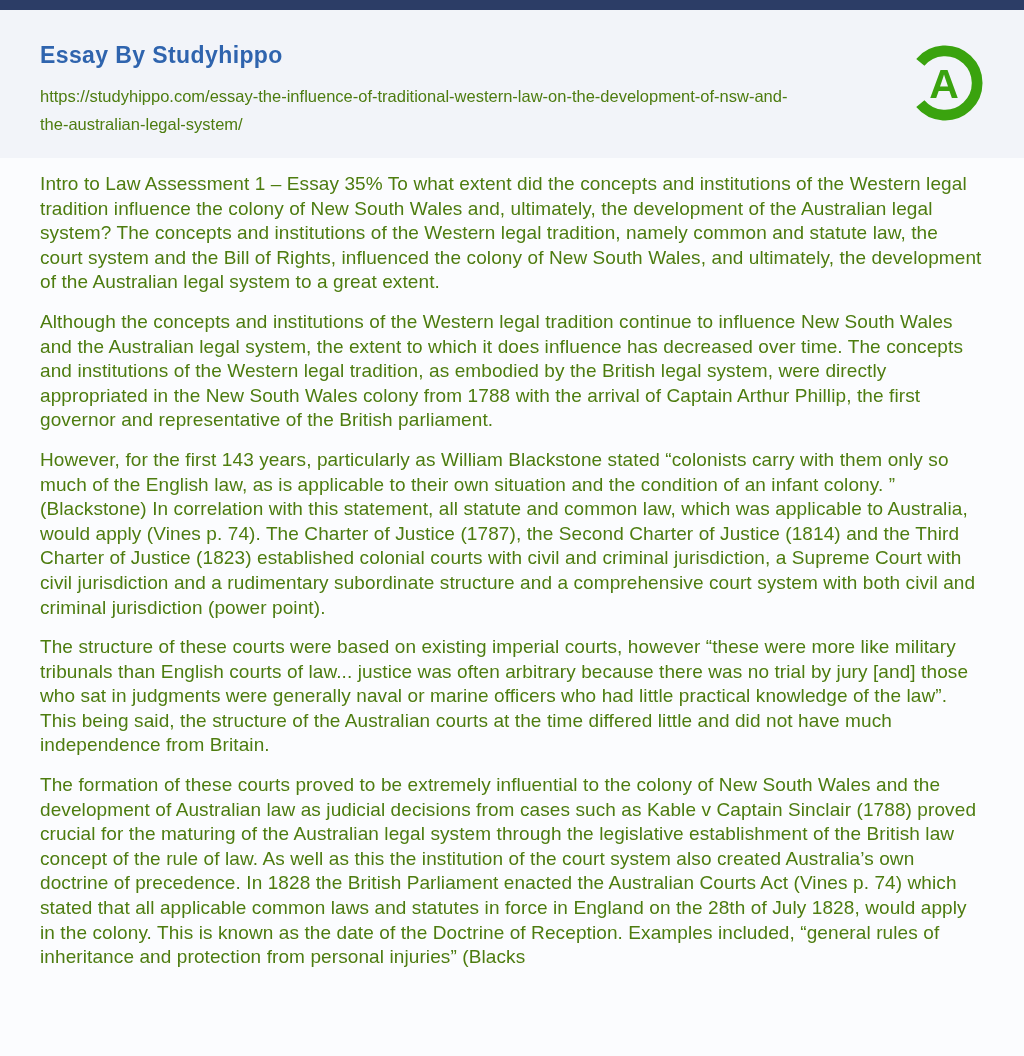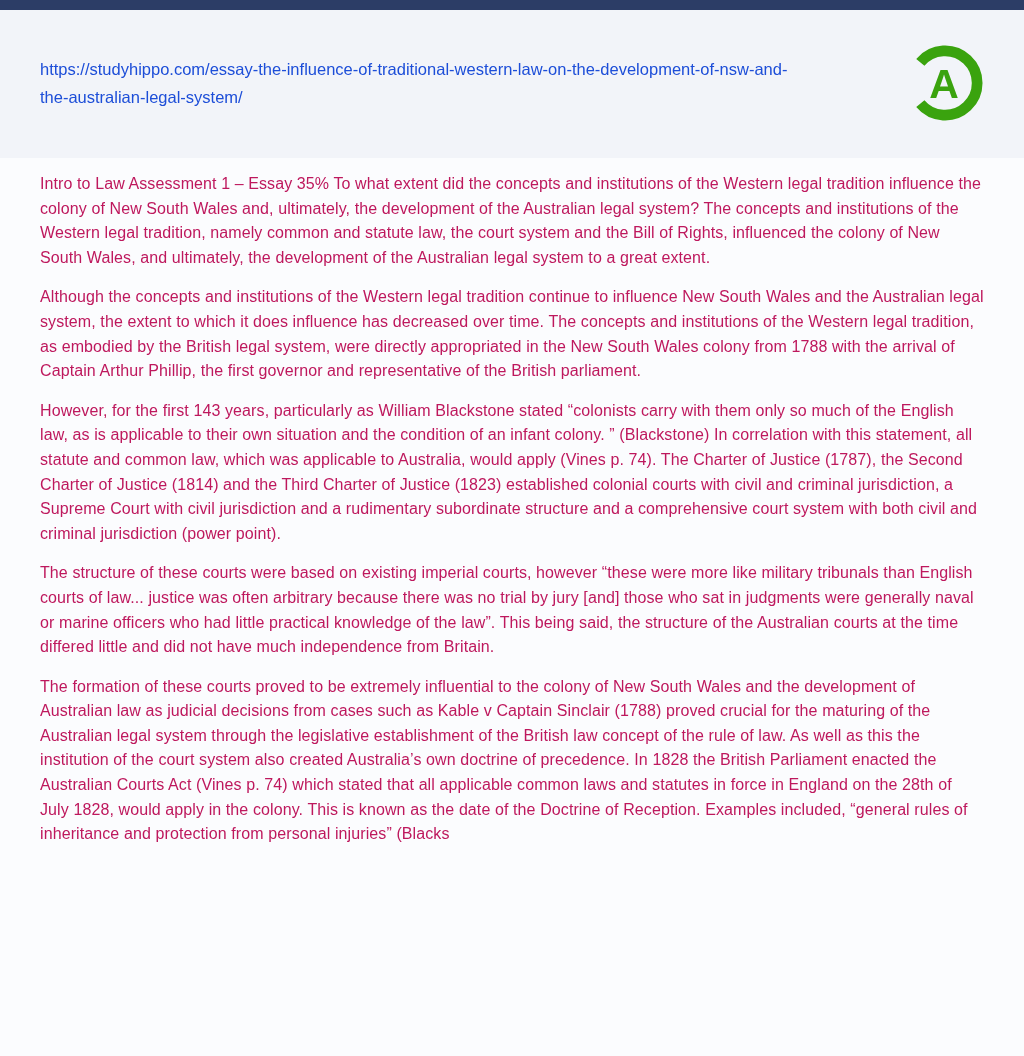--- a/index.html
+++ b/index.html
@@ -27,21 +27,21 @@
     margin: 0;
     color: #2f64ae;
     font-size: 23px;
     font-weight: bold;
     letter-spacing: 0.4px;
   }
   .url {
     display: block;
     margin-top: 13px;
     max-width: 775px;
-    color: #1d4ed8;
+    color: #4d7c0f;
     font-size: 16.5px;
     line-height: 28px;
     text-decoration: none;
     overflow-wrap: break-word;
   }
   .logo {
     position: absolute;
     top: 34px;
     right: 40px;
     width: 78px;
@@ -54,32 +54,33 @@
   .essay-title {
     margin: 0 0 16px 0;
     color: #20242d;
     font-size: 31px;
     font-weight: bold;
     letter-spacing: 0.2px;
     line-height: 38px;
   }
   .essay-paragraph {
     margin: 0 0 15px 0;
-    color: #be185d;
-    font-size: 16px;
+    color: #4d7c0f;
+    font-size: 19px;
     line-height: 24.6px;
     letter-spacing: 0.1px;
   }
 </style>
 </head>
 <body>
 
 <div class="topbar"></div>
 
 <div class="header">
+  <h2 class="brand">Essay By Studyhippo</h2>
   <a class="url" href="#">https://studyhippo.com/essay-the-influence-of-traditional-western-law-on-the-development-of-nsw-and-the-australian-legal-system/</a>
   <div class="logo">
     <svg width="78" height="78" viewBox="0 0 80 80">
       <path d="M 14.7 18.8 A 33 33 0 1 1 14.7 61.2" fill="none" stroke="#3aa30e" stroke-width="11" stroke-linecap="butt"></path>
       <text x="39" y="55" text-anchor="middle" font-family="Liberation Sans, sans-serif" font-size="42" font-weight="bold" fill="#3aa30e">A</text>
     </svg>
   </div>
 </div>
 
 <div class="content">

